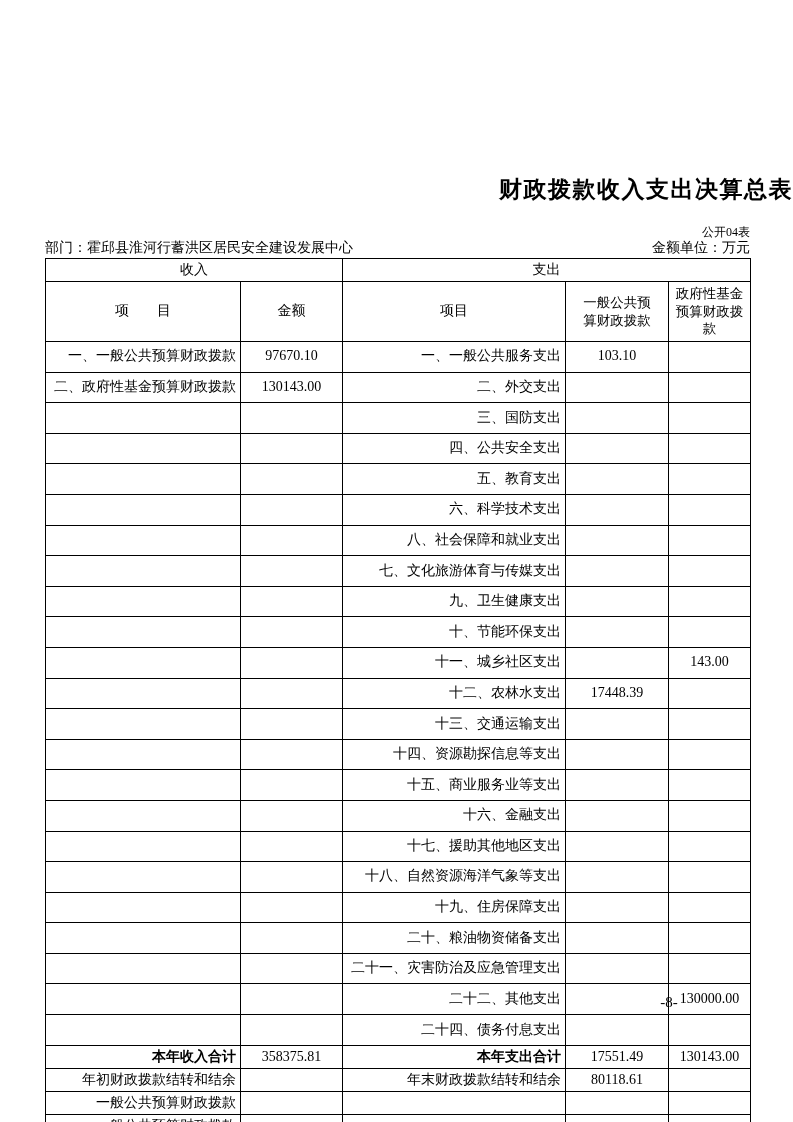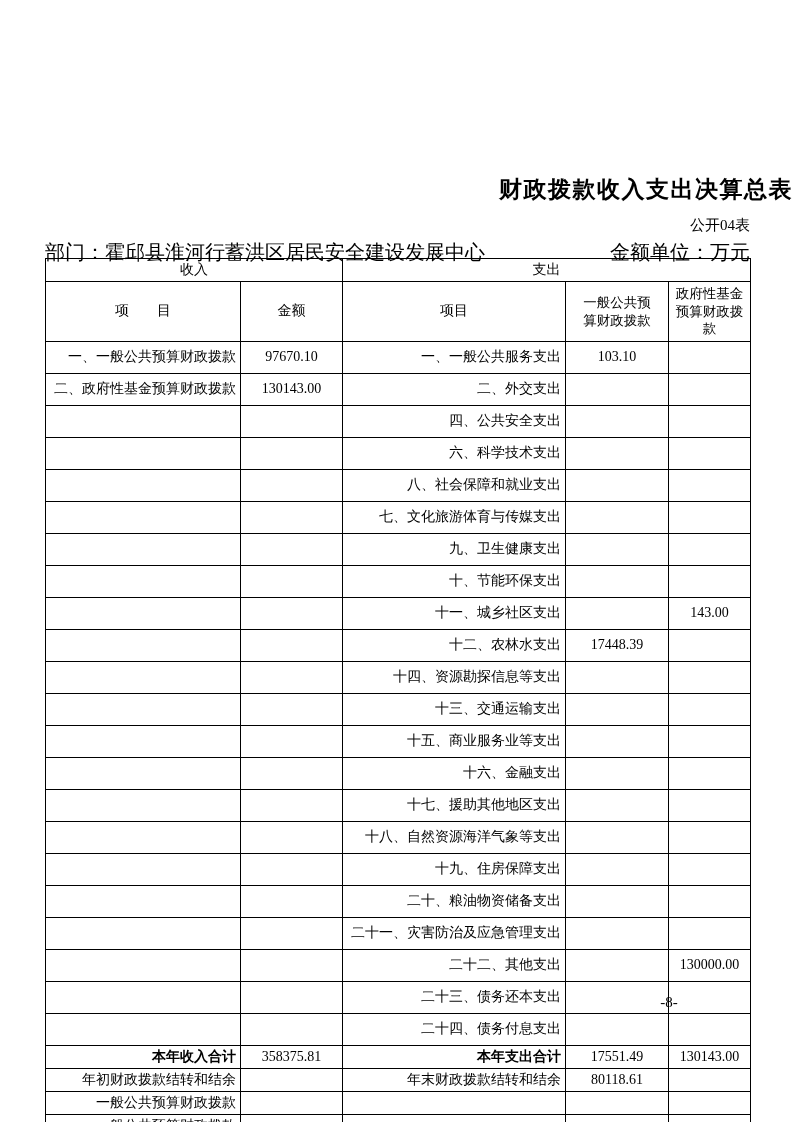--- a/index.html
+++ b/index.html
@@ -19,32 +19,32 @@
     left: 0;
     width: 100%;
     text-align: right;
     font-family: "Liberation Sans", "DejaVu Sans", sans-serif;
     font-size: 23px;
     font-weight: bold;
     letter-spacing: 1.5px;
   }
   .form-code {
     position: absolute;
-    top: 216px;
+    top: 224px;
     right: 43px;
-    font-size: 15px;
+    font-size: 12px;
   }
   .meta-row {
     position: absolute;
     top: 239px;
     left: 45px;
     width: 705px;
     display: flex;
     justify-content: space-between;
-    font-size: 20px;
+    font-size: 14px;
   }
   table.main-table {
     position: absolute;
     top: 258px;
     left: 45px;
     width: 705px;
     height: 880px;
     border-collapse: collapse;
     table-layout: fixed;
   }
@@ -126,21 +126,35 @@
         <tr>
           <td class="item">二、政府性基金预算财政拨款</td>
           <td class="num">130143.00</td>
           <td class="item">二、外交支出</td>
           <td class="num"></td>
           <td class="num"></td>
         </tr>
         <tr>
           <td class="item"></td>
           <td class="num"></td>
+          <td class="item">三、国防支出</td>
+          <td class="num"></td>
+          <td class="num"></td>
+        </tr>
+        <tr>
+          <td class="item"></td>
+          <td class="num"></td>
           <td class="item">四、公共安全支出</td>
+          <td class="num"></td>
+          <td class="num"></td>
+        </tr>
+        <tr>
+          <td class="item"></td>
+          <td class="num"></td>
+          <td class="item">五、教育支出</td>
           <td class="num"></td>
           <td class="num"></td>
         </tr>
         <tr>
           <td class="item"></td>
           <td class="num"></td>
           <td class="item">六、科学技术支出</td>
           <td class="num"></td>
           <td class="num"></td>
         </tr>
@@ -182,34 +196,34 @@
         <tr>
           <td class="item"></td>
           <td class="num"></td>
           <td class="item">十二、农林水支出</td>
           <td class="num">17448.39</td>
           <td class="num"></td>
         </tr>
         <tr>
           <td class="item"></td>
           <td class="num"></td>
+          <td class="item">十三、交通运输支出</td>
+          <td class="num"></td>
+          <td class="num"></td>
+        </tr>
+        <tr>
+          <td class="item"></td>
+          <td class="num"></td>
           <td class="item">十四、资源勘探信息等支出</td>
           <td class="num"></td>
           <td class="num"></td>
         </tr>
         <tr>
           <td class="item"></td>
           <td class="num"></td>
-          <td class="item">十三、交通运输支出</td>
-          <td class="num"></td>
-          <td class="num"></td>
-        </tr>
-        <tr>
-          <td class="item"></td>
-          <td class="num"></td>
           <td class="item">十五、商业服务业等支出</td>
           <td class="num"></td>
           <td class="num"></td>
         </tr>
         <tr>
           <td class="item"></td>
           <td class="num"></td>
           <td class="item">十六、金融支出</td>
           <td class="num"></td>
           <td class="num"></td>
@@ -248,27 +262,20 @@
           <td class="item">二十一、灾害防治及应急管理支出</td>
           <td class="num"></td>
           <td class="num"></td>
         </tr>
         <tr>
           <td class="item"></td>
           <td class="num"></td>
           <td class="item">二十二、其他支出</td>
           <td class="num"></td>
           <td class="num">130000.00</td>
-        </tr>
-        <tr>
-          <td class="item"></td>
-          <td class="num"></td>
-          <td class="item">二十三、债务还本支出</td>
-          <td class="num"></td>
-          <td class="num"></td>
         </tr>
         <tr>
           <td class="item"></td>
           <td class="num"></td>
           <td class="item">二十四、债务付息支出</td>
           <td class="num"></td>
           <td class="num"></td>
         </tr>
         <tr class="summary emphasis">
           <td class="item">本年收入合计</td>

